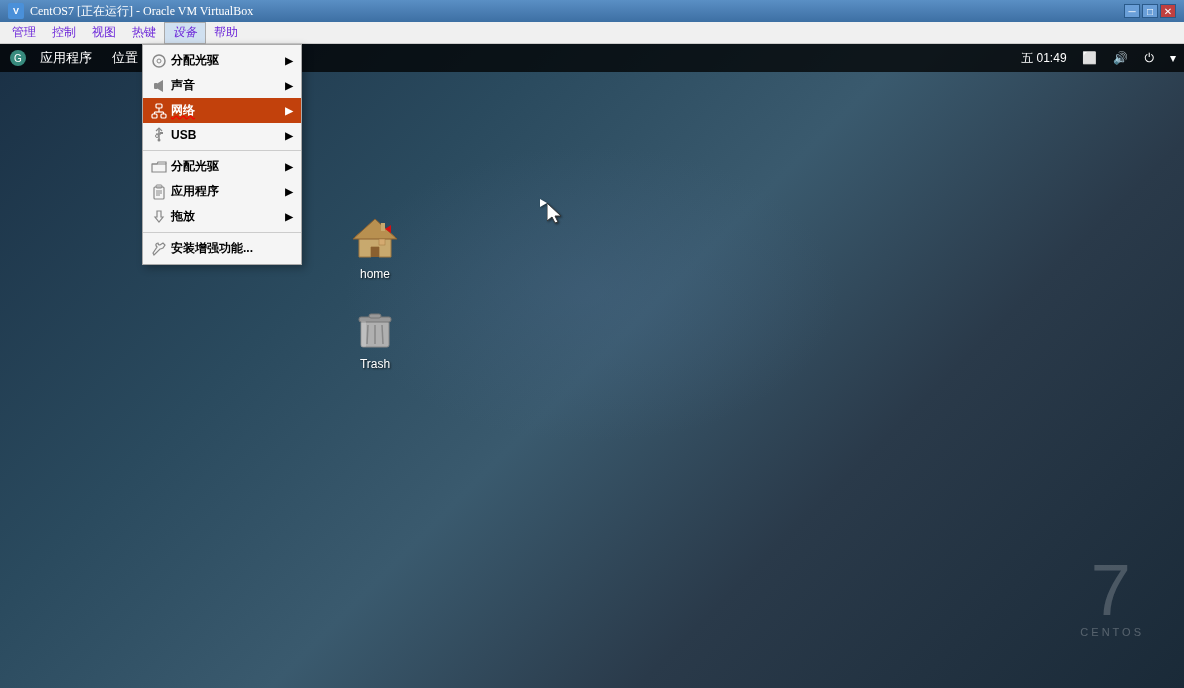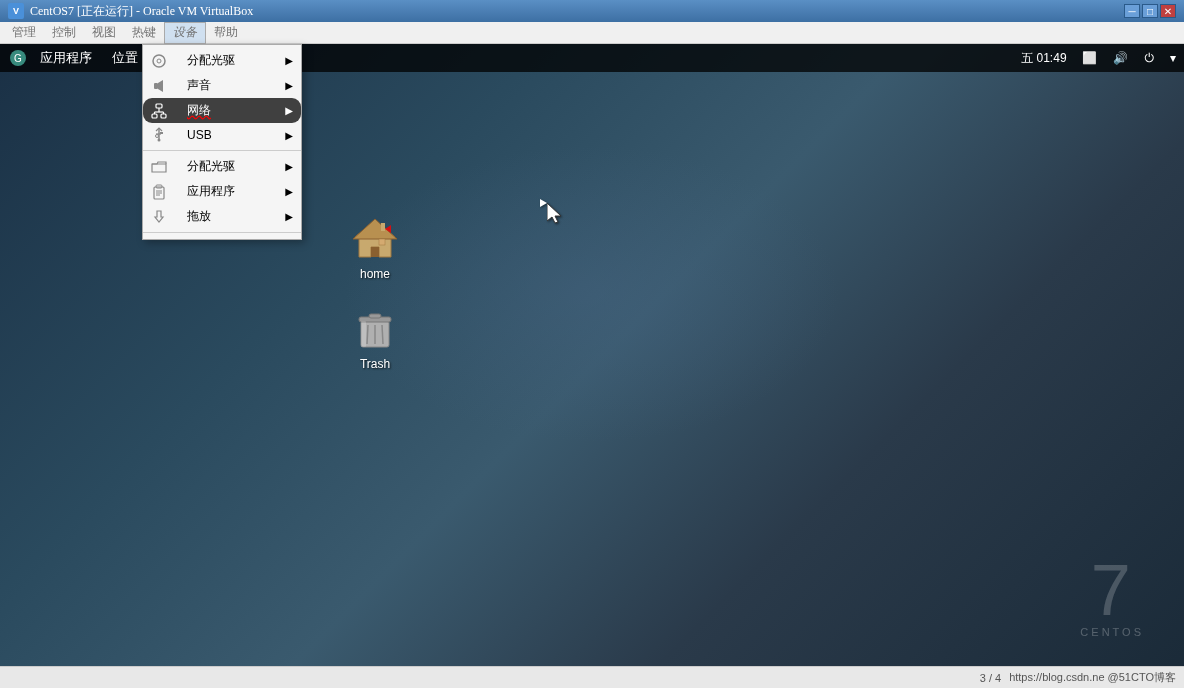--- a/index.html
+++ b/index.html
@@ -26,21 +26,21 @@
     .vbox-logo { width: 16px; height: 16px; background: #4a90d9; border-radius: 2px; display: flex; align-items: center; justify-content: center; font-size: 9px; color: white; font-weight: bold; }
 
     
     #menubar {
       background: #f0f0f0;
       height: 22px;
       display: flex;
       align-items: center;
       padding: 0 4px;
       font-size: 12px;
-      color: #737373;
+      color: #6d28d9;
       border-bottom: 1px solid #ccc;
     }
     .menu-item {
       padding: 2px 8px;
       cursor: pointer;
       height: 22px;
       display: flex;
       align-items: center;
       position: relative;
     }
@@ -58,24 +58,25 @@
       min-width: 160px;
       padding: 3px 0;
     }
     .dd-item {
       display: flex;
       align-items: center;
       padding: 4px 8px;
       font-size: 12px;
       cursor: pointer;
       white-space: nowrap;
-      gap: 20px;
+      gap: 4px;
       position: relative;
-    }
-    .dd-item.highlighted { background: #404040; color: white; border-radius: 9px; }
+      font-weight: bold;
+    }
+    .dd-item.highlighted { background: #c2410c; color: white; }
     .dd-icon { width: 16px; height: 16px; display: flex; align-items: center; justify-content: center; flex-shrink: 0; }
     .dd-arrow { margin-left: auto; font-size: 10px; }
     .dd-separator { height: 1px; background: #ccc; margin: 3px 0; }
 
     
     #vm-area {
       width: 1184px;
       height: 644px;
       background: linear-gradient(135deg, #1a3045 0%, #2a4a5e 30%, #3a5a6e 50%, #2a3a4a 70%, #1a2a38 100%);
       position: relative;
@@ -288,20 +289,28 @@
     <span class="dd-icon">
       <svg width="16" height="16" viewBox="0 0 16 16">
           <path d="M6,2 L6,8 L4,8 L8,13 L12,8 L10,8 L10,2 Z" fill="none" stroke="#888" stroke-width="1.2"></path>
         </svg>
     </span>
     <span class="dd-label">拖放</span>
     <span class="dd-arrow">▶</span>
   </div>
   <div class="dd-separator"></div>
 
+  <div class="dd-item">
+    <span class="dd-icon">
+      <svg width="16" height="16" viewBox="0 0 16 16">
+          <path d="M2,12 L6,6 C4,4 5,2 7,2 C7,4 8,4 9,4 L12,2 L14,4 L12,7 C12,7 10,8 9,8 L3,14 Z" fill="none" stroke="#888" stroke-width="1.2"></path>
+        </svg>
+    </span>
+    <span class="dd-label">安装增强功能...</span>
+  </div>
 </div>
 
 <div id="vm-area">
 
   <div id="vm-glow"></div>
 
   <div id="gnome-bar">
     <div id="gnome-left">
       <div class="gnome-logo">
         <svg width="18" height="18" viewBox="0 0 18 18">
@@ -365,20 +374,13 @@
     <div id="centos-7">7</div>
     <div>CENTOS</div>
   </div>
 
   <div id="cursor">
     <svg width="16" height="22" viewBox="0 0 16 22">
       <polygon points="0,0 0,18 5,14 8,20 11,19 8,13 14,13" fill="white" stroke="#333" stroke-width="1"></polygon>
     </svg>
   </div>
 
-  <div id="vm-statusbar">
-    <div></div>
-    <div id="vm-statusbar-right">
-      <span>3 / 4</span>
-      <span>https://blog.csdn.ne @51CTO博客</span>
-    </div>
-  </div>
 </div>
 
 </body></html>

